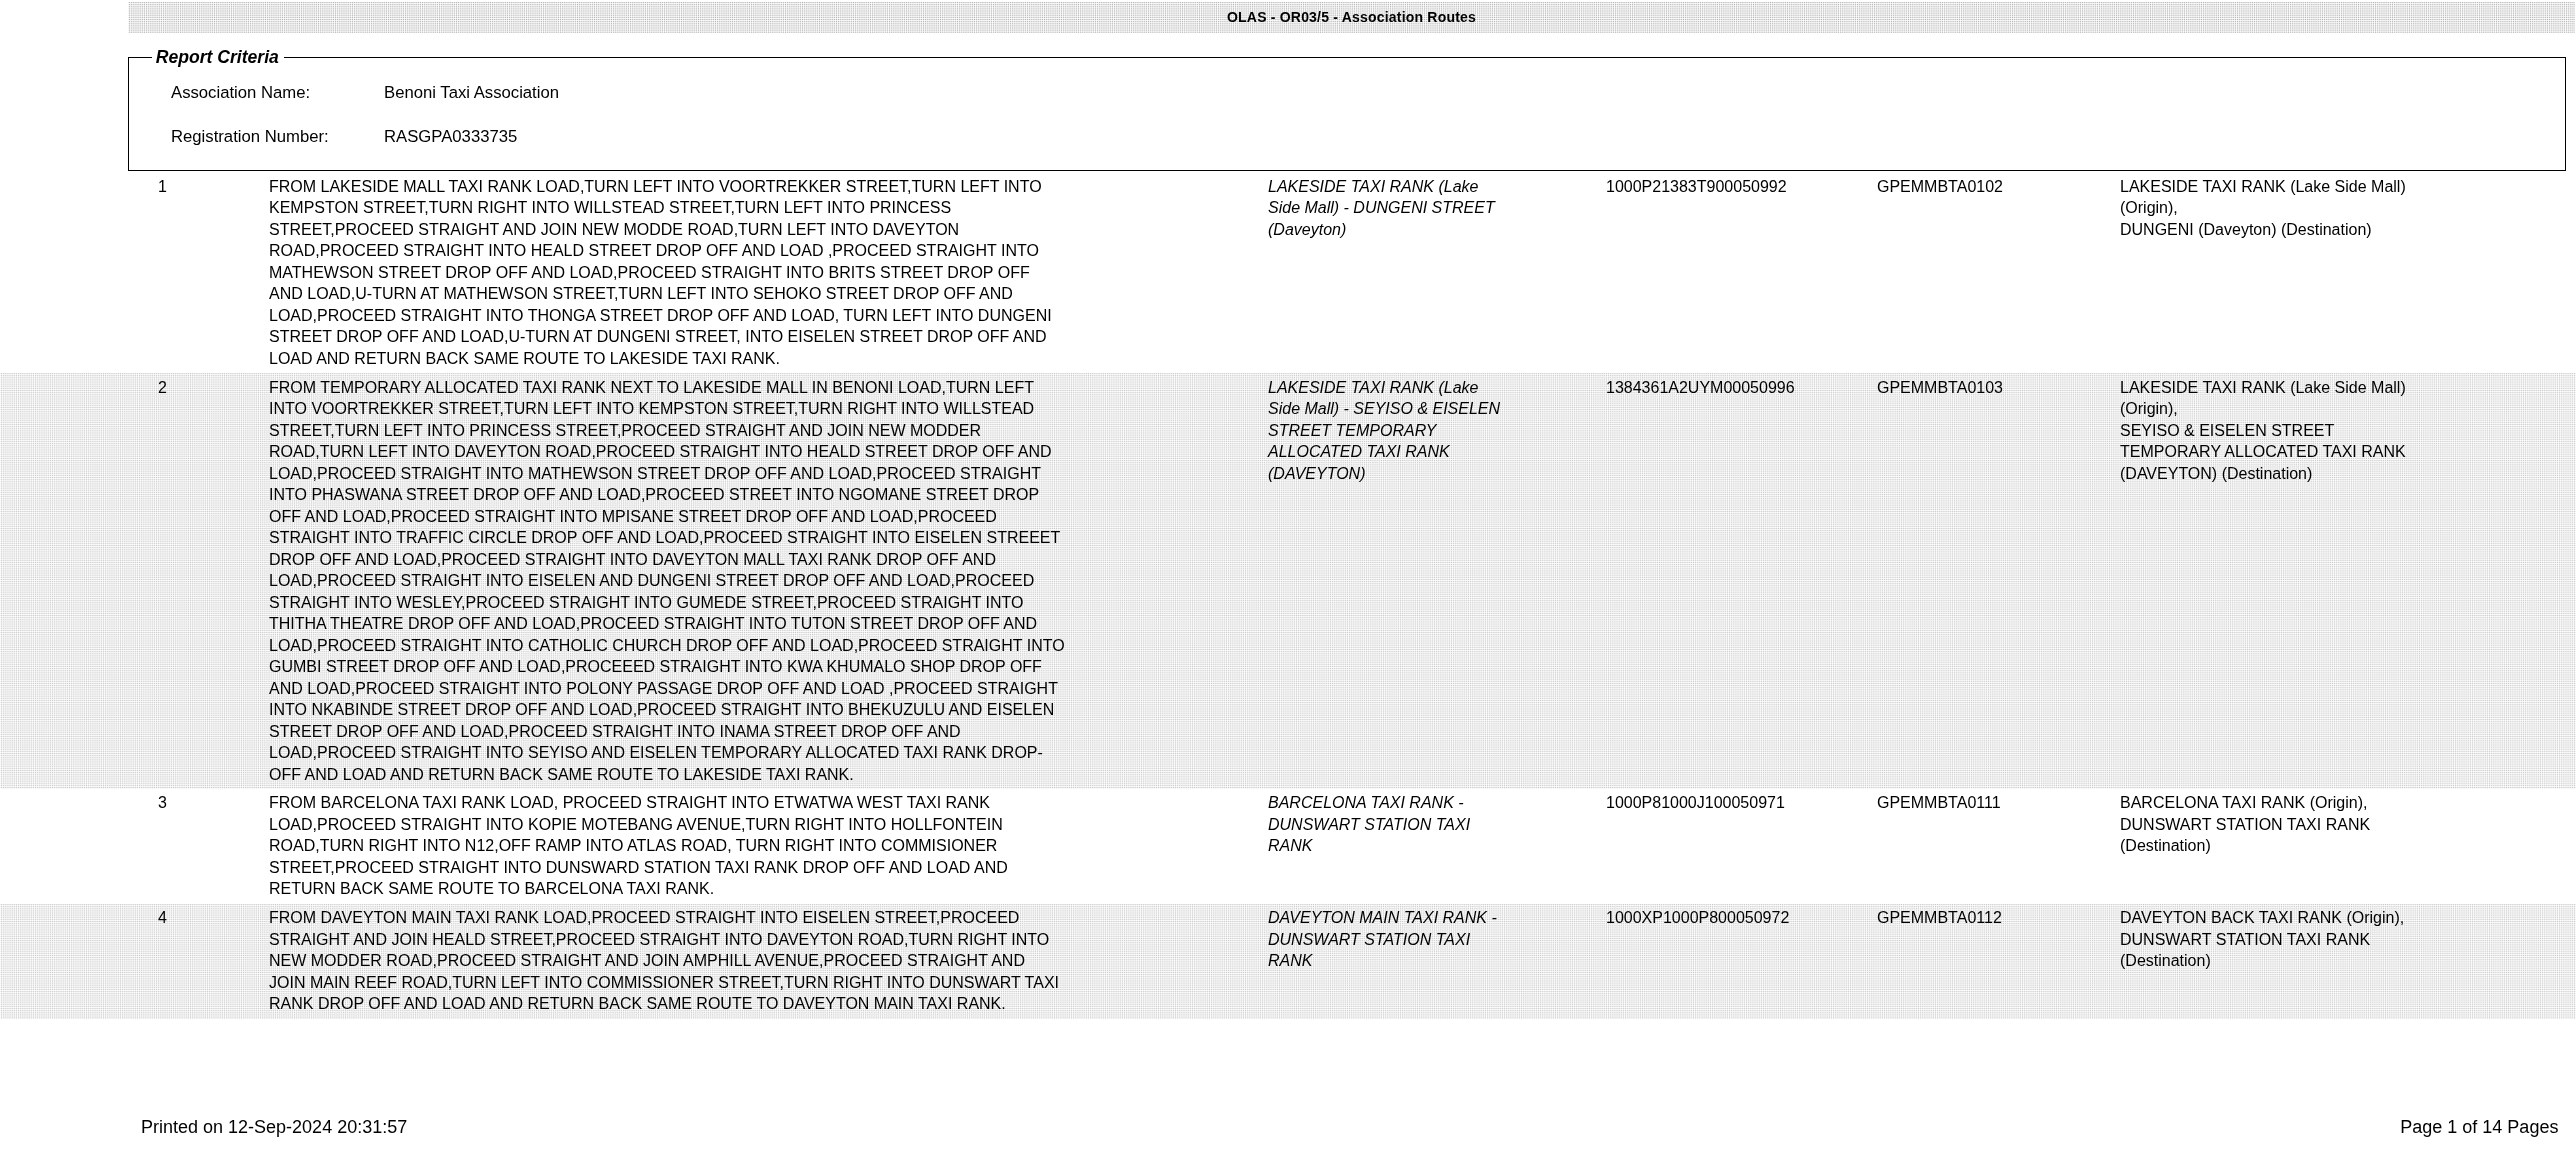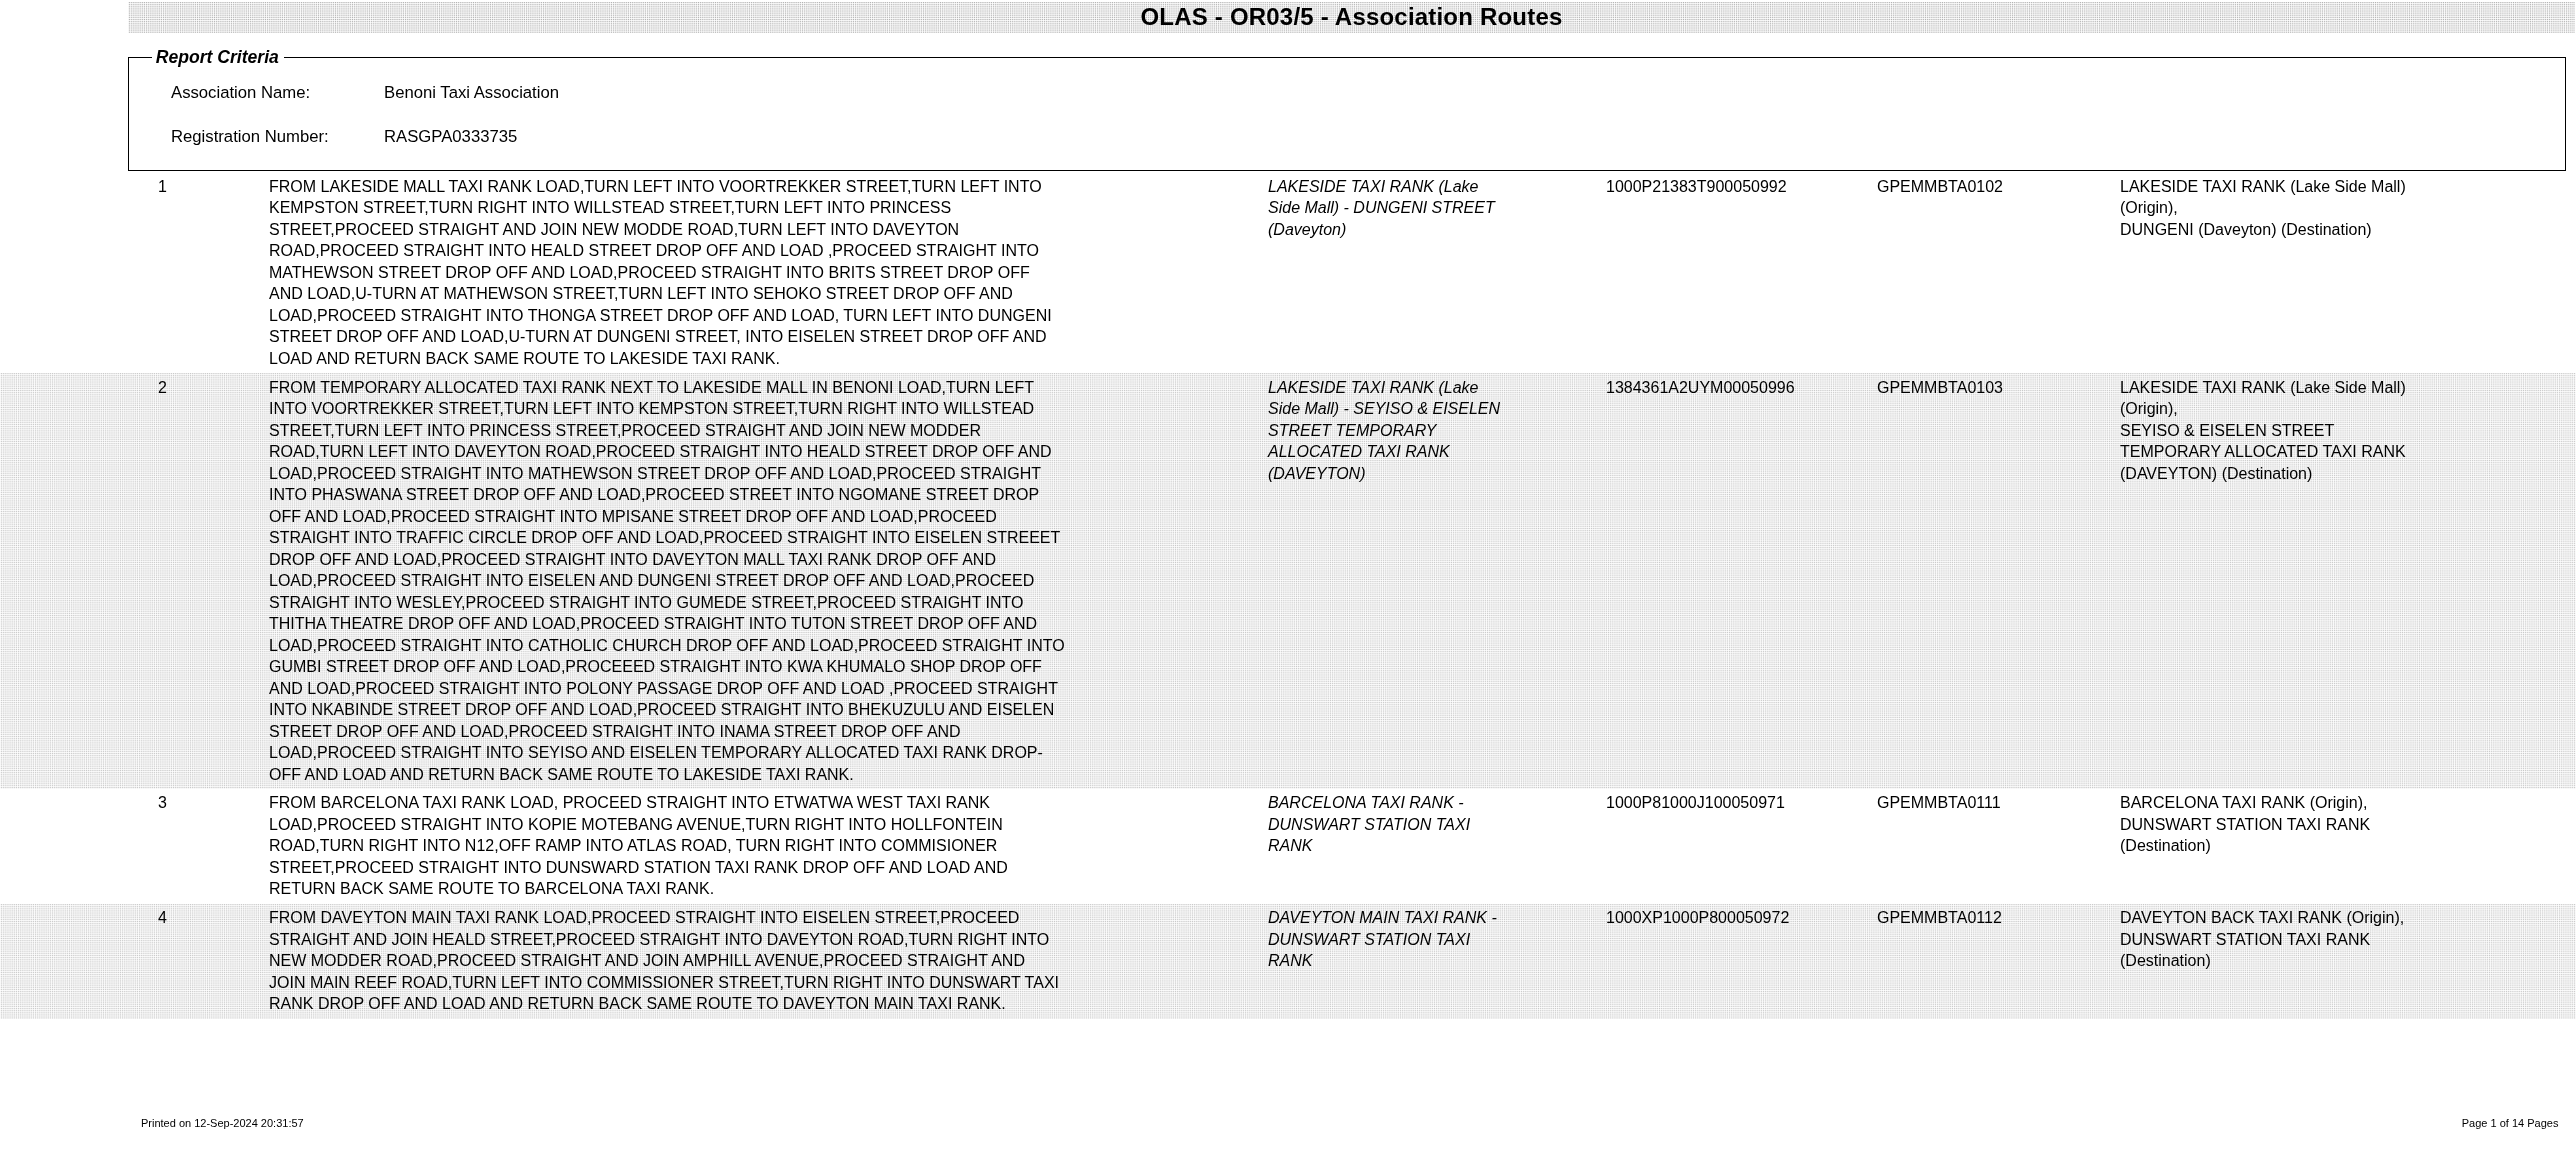--- a/index.html
+++ b/index.html
@@ -28,21 +28,21 @@
     background-color: #b0b0b0;
     background-image:
       repeating-linear-gradient(0deg, rgba(255,255,255,0.85) 0px, rgba(255,255,255,0.85) 0.9px, rgba(0,0,0,0) 0.9px, rgba(0,0,0,0) 1.9px),
       repeating-linear-gradient(90deg, rgba(255,255,255,0.85) 0px, rgba(255,255,255,0.85) 0.9px, rgba(0,0,0,0) 0.9px, rgba(0,0,0,0) 1.9px);
     background-size: 1.9px 1.9px, 1.9px 1.9px;
     display: flex;
     align-items: center;
     justify-content: center;
   }
   .title-banner .title-text {
-    font-size: 24px;
+    font-size: 14px;
     font-weight: bold;
     letter-spacing: 0.2px;
     color: #000;
   }
 
   
   .criteria-box {
     position: absolute;
     left: 128px;
     top: 57px;
@@ -137,21 +137,21 @@
     white-space: pre-line;
   }
 
   
   .footer {
     position: absolute;
     left: 0;
     top: 1117px;
     width: 2576px;
     height: 28px;
-    font-size: 11px;
+    font-size: 18px;
   }
   .footer-left {
     position: absolute;
     left: 141px;
     top: 0;
     white-space: nowrap;
   }
   .footer-right {
     position: absolute;
     right: 17.6px;

